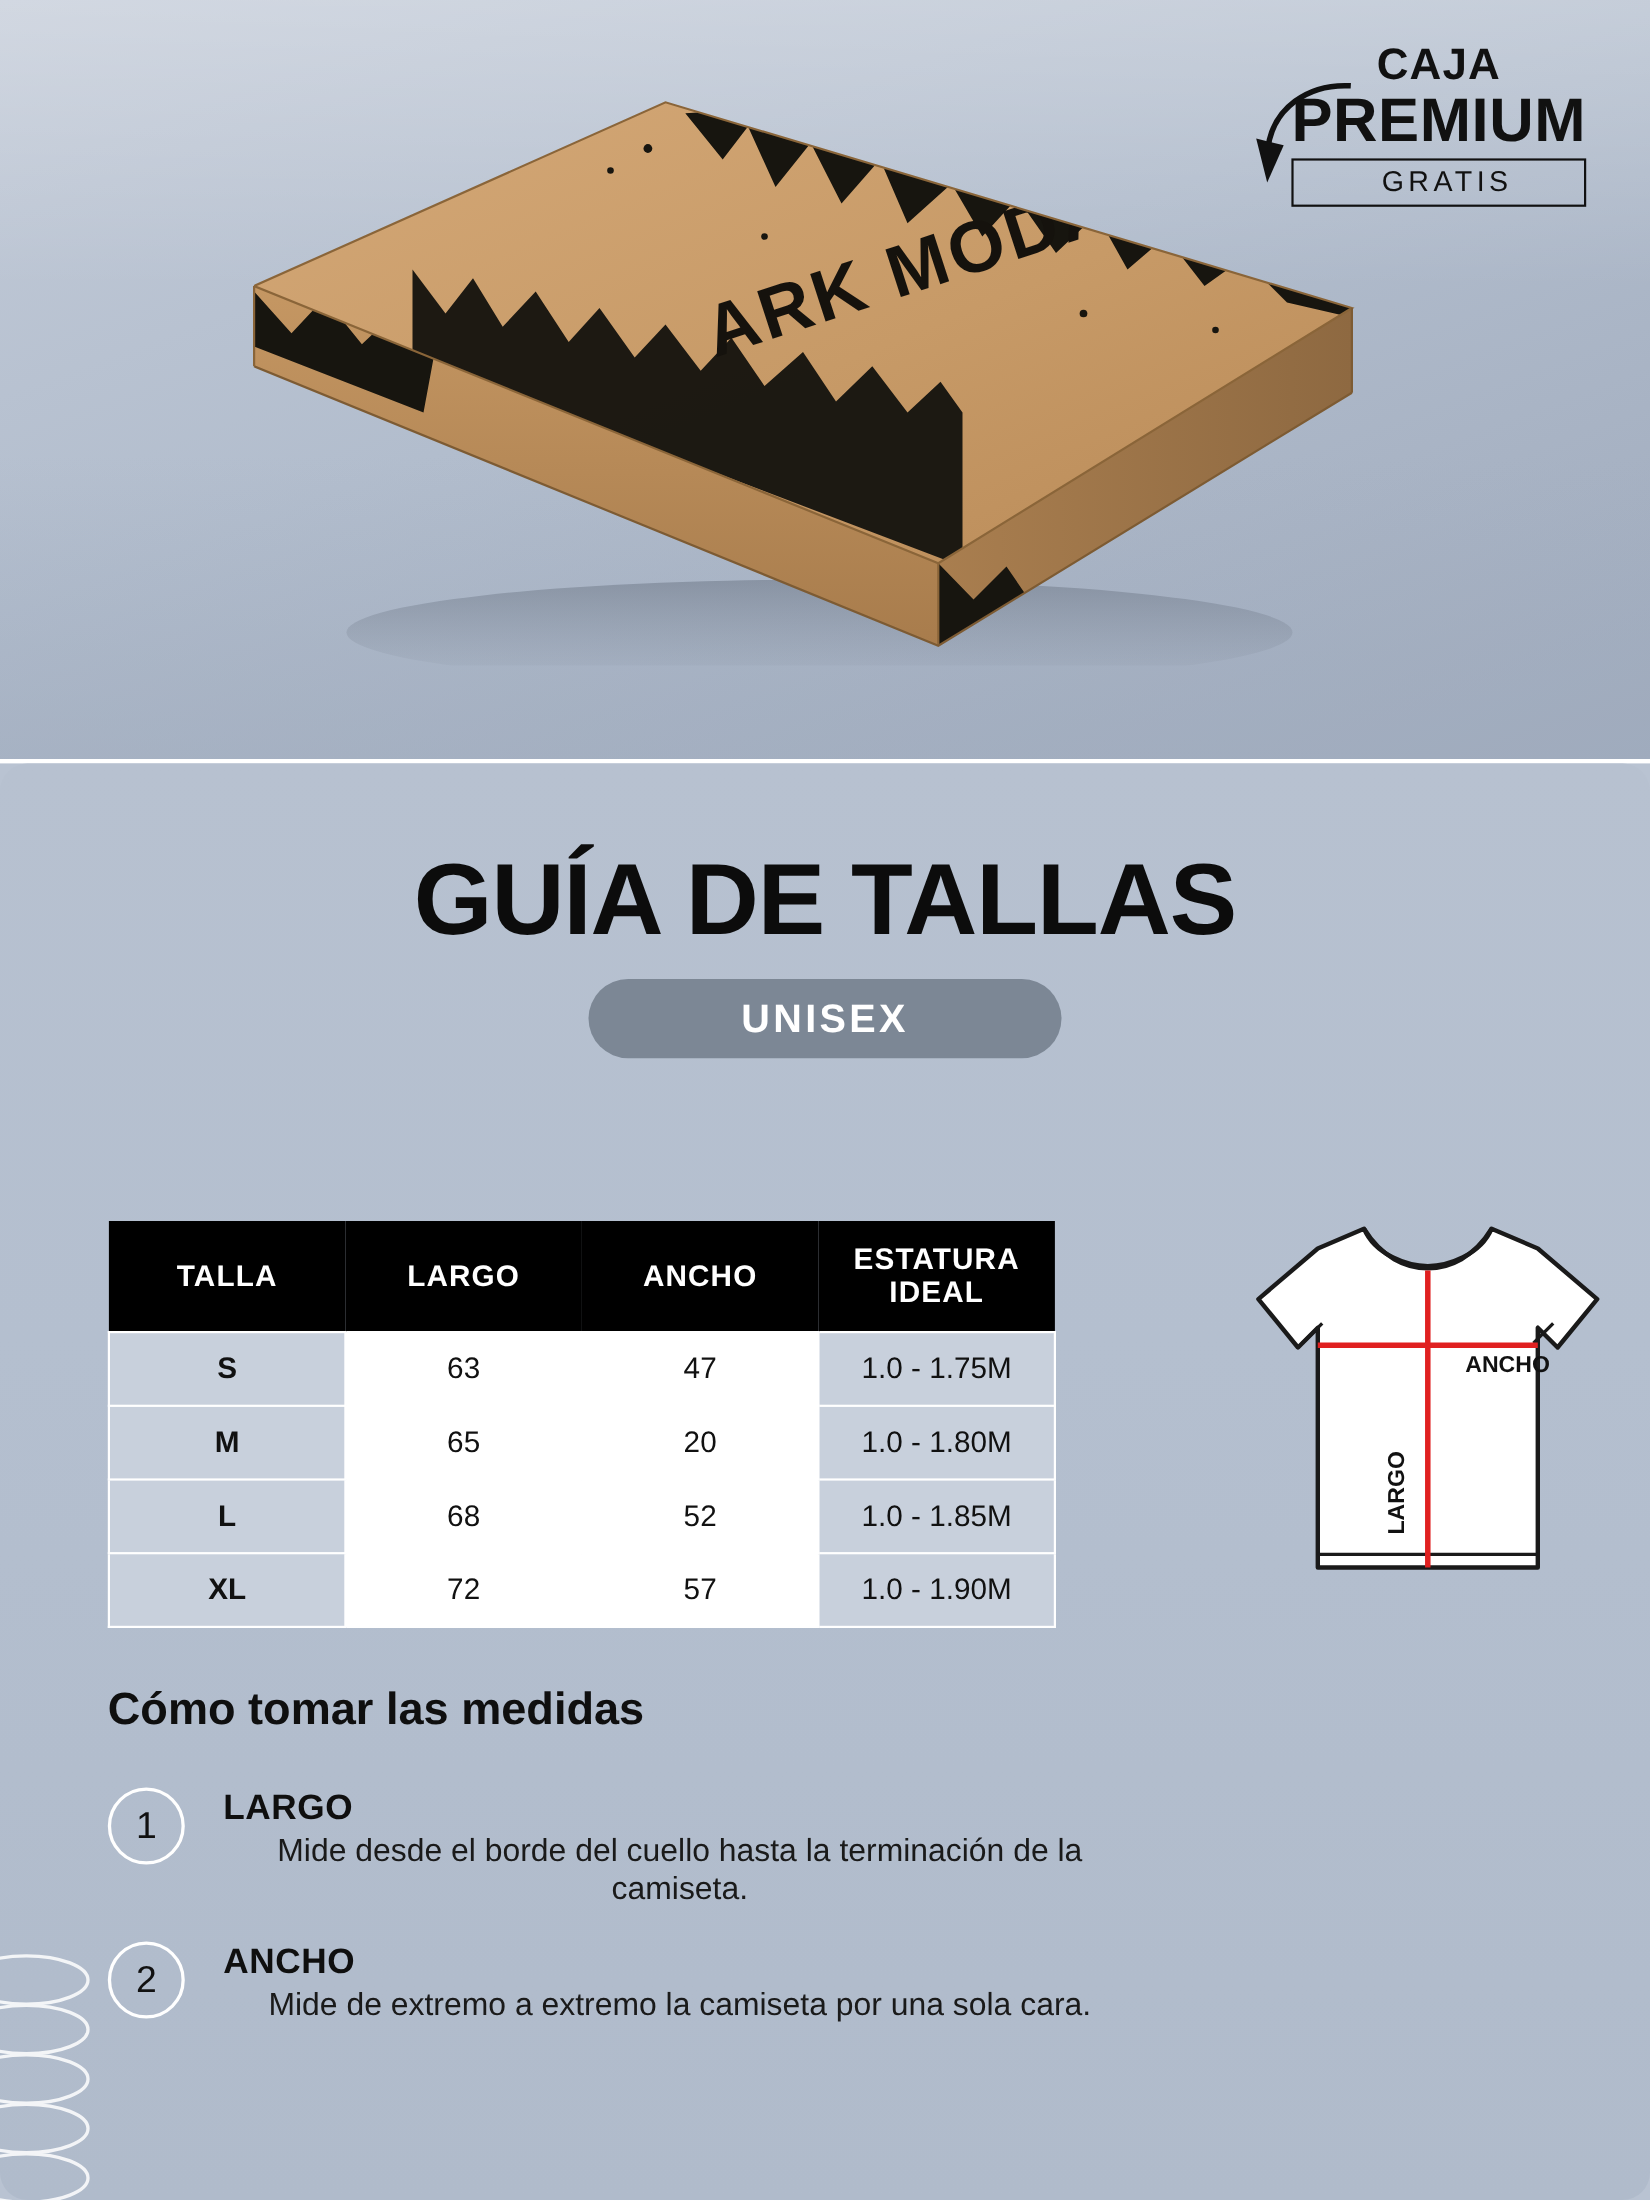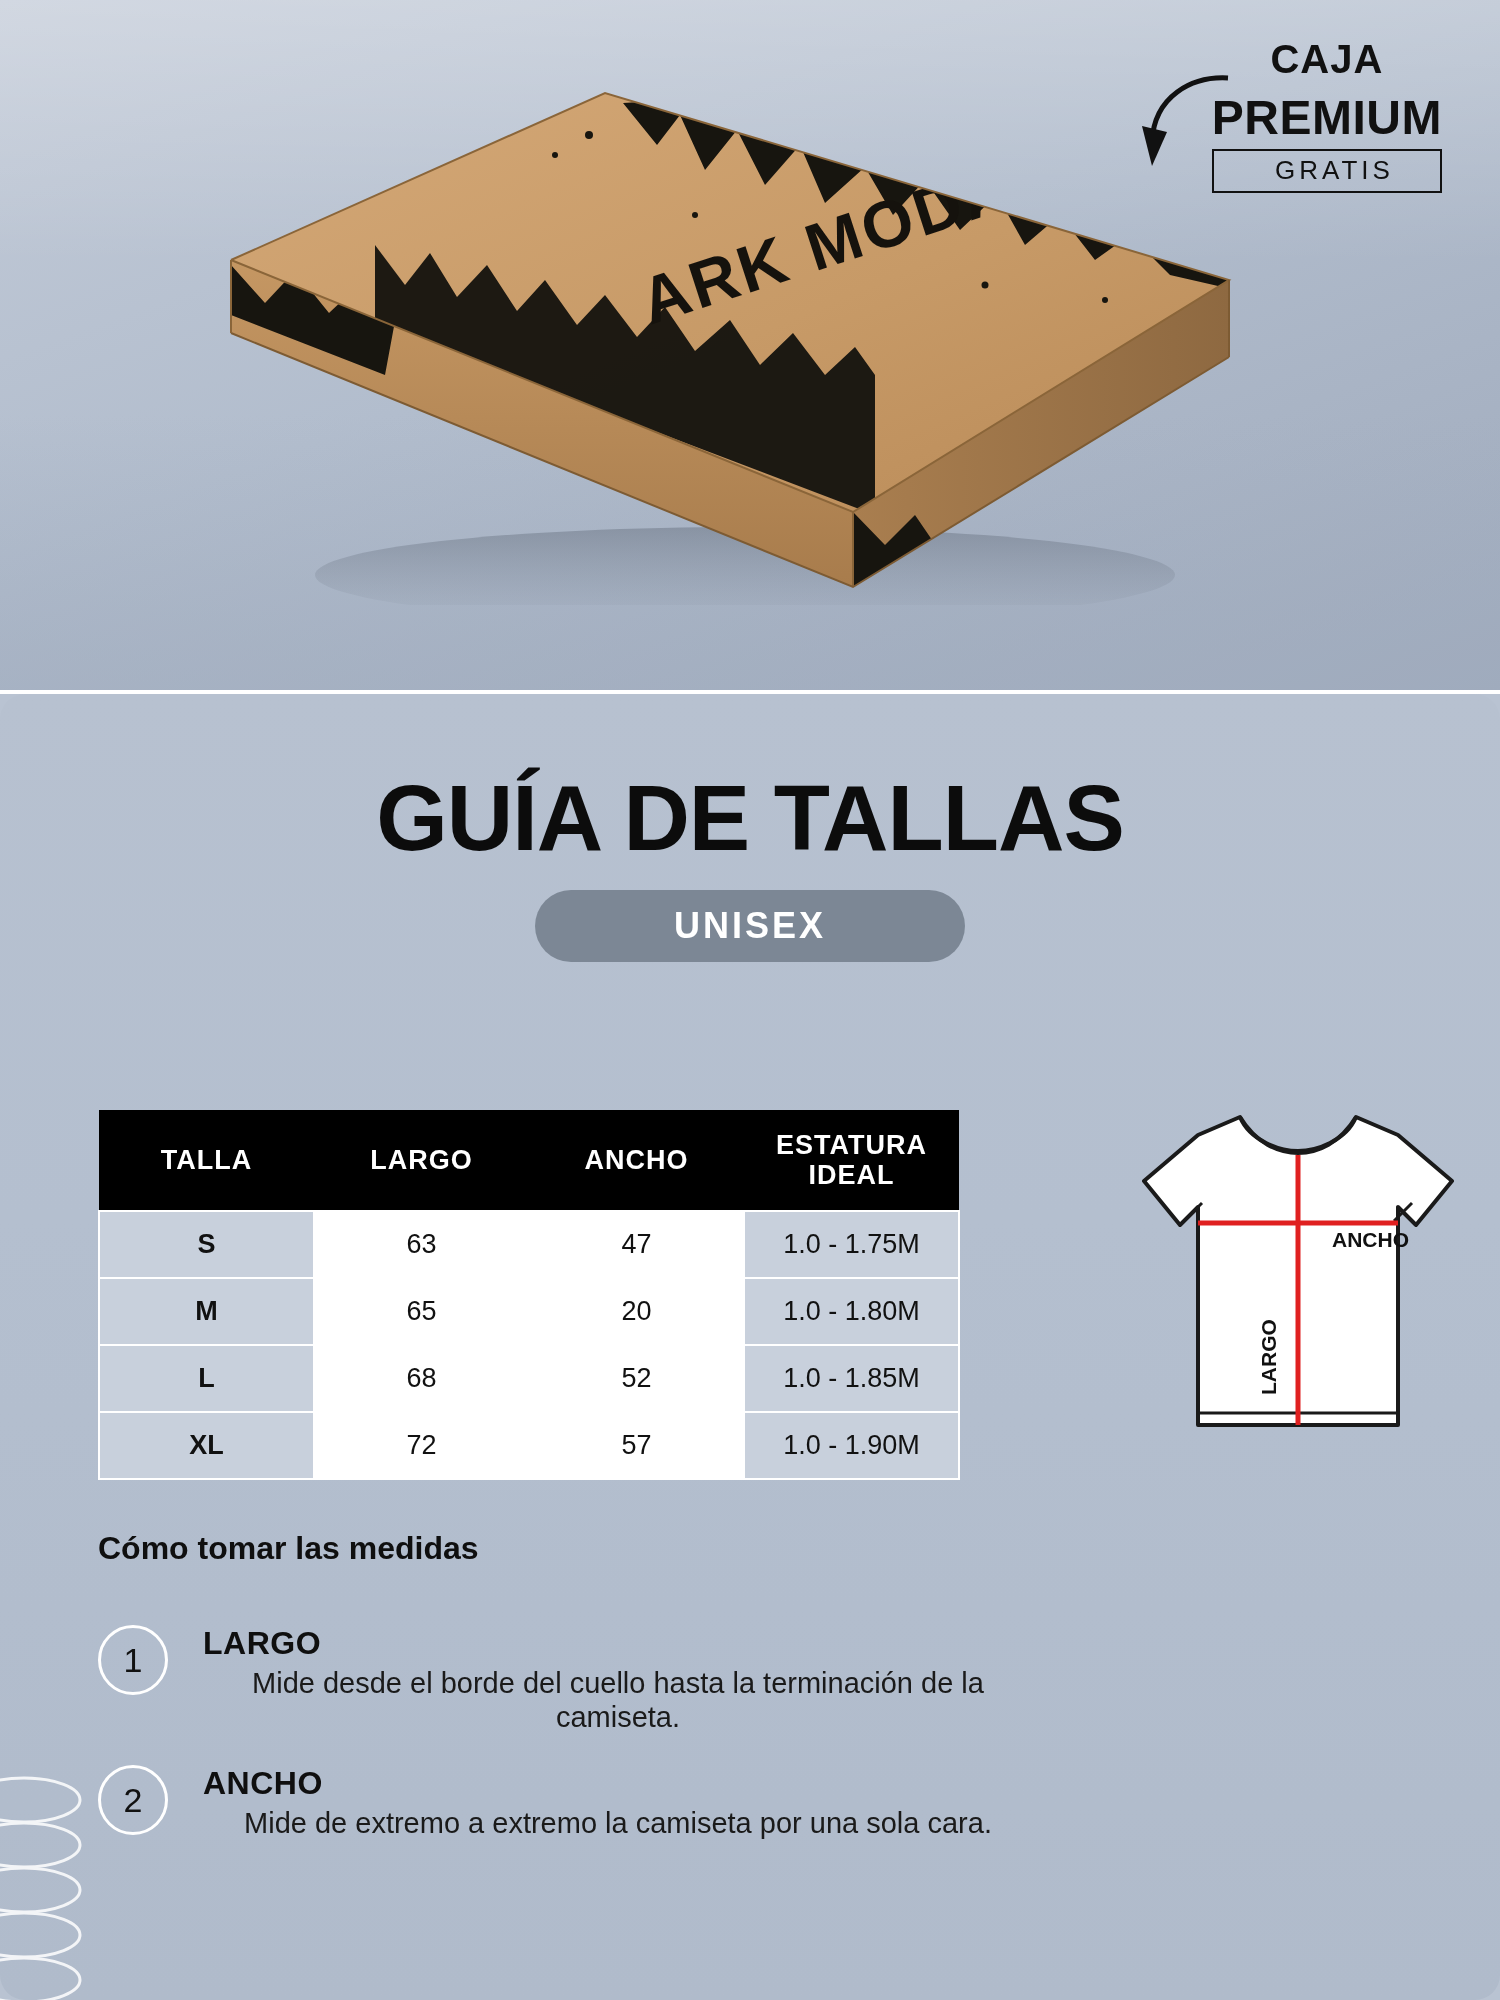--- a/index.html
+++ b/index.html
@@ -48,25 +48,25 @@
     text-align: center;
     color: #111;
   }
   .premium-badge .l1 {
     font-size: 40px;
     font-weight: bold;
     letter-spacing: 1px;
     line-height: 0.95;
   }
   .premium-badge .l2 {
-    font-size: 48px;
+    font-size: 56px;
     font-weight: bold;
     letter-spacing: 0.5px;
     line-height: 1.0;
-    margin-top: 16px;
+    margin-top: 3px;
   }
   .premium-badge .l3 {
     margin-top: 7px;
     border: 2px solid #111;
     font-size: 26px;
     letter-spacing: 4px;
     padding: 4px 10px 5px 25px;
   }
   .arrow-curve {
     position: absolute;
@@ -166,21 +166,21 @@
     top: 1095px;
     width: 400px;
     height: 370px;
   }
 
   
   .howto-title {
     position: absolute;
     left: 98px;
     top: 1530px;
-    font-size: 32px;
+    font-size: 41px;
     font-weight: bold;
     color: #0f0f0f;
   }
   .step {
     position: absolute;
     left: 98px;
     width: 1000px;
   }
   .step1 { top: 1625px; }
   .step2 { top: 1765px; }

